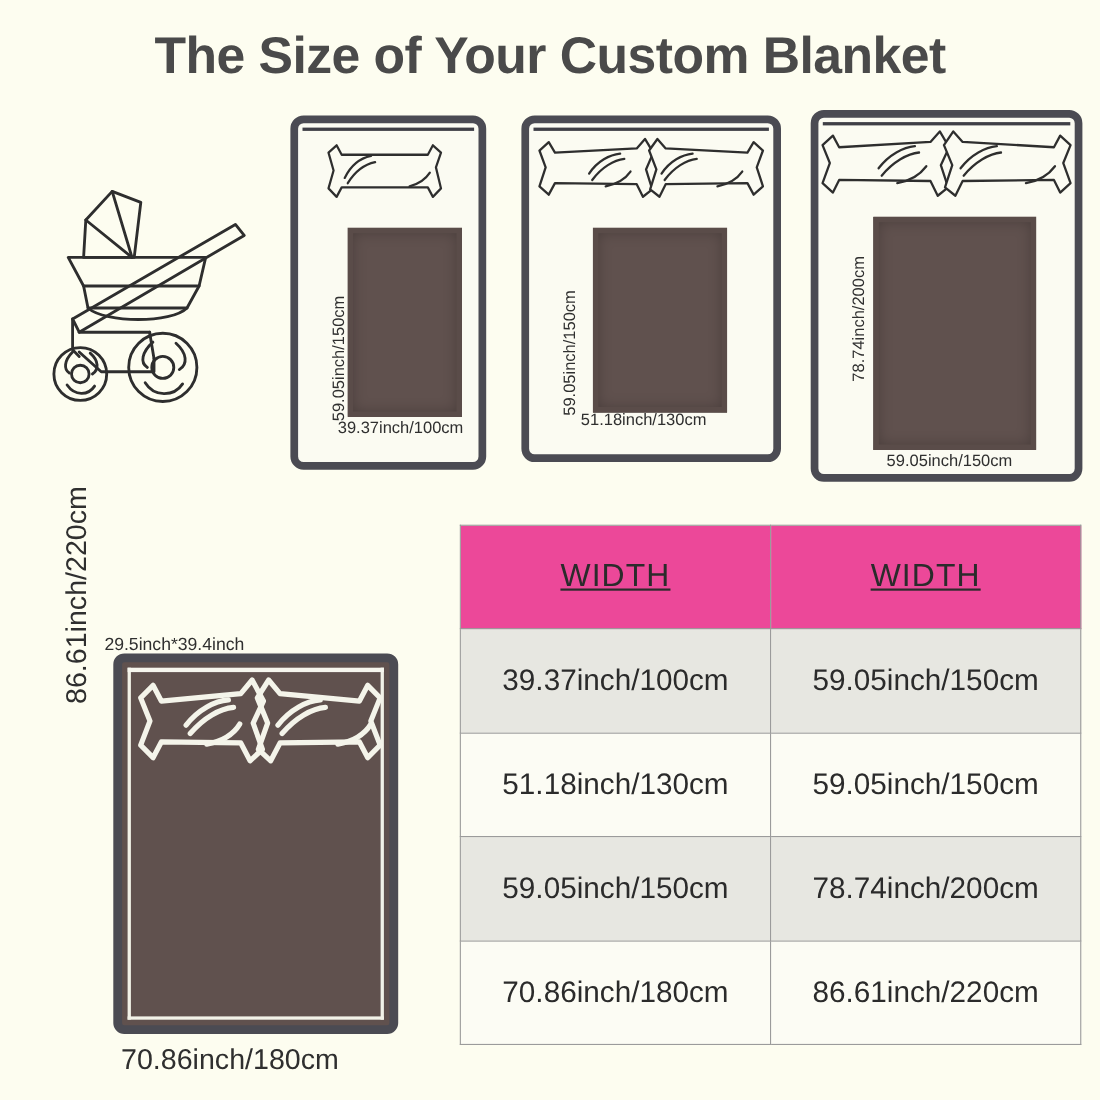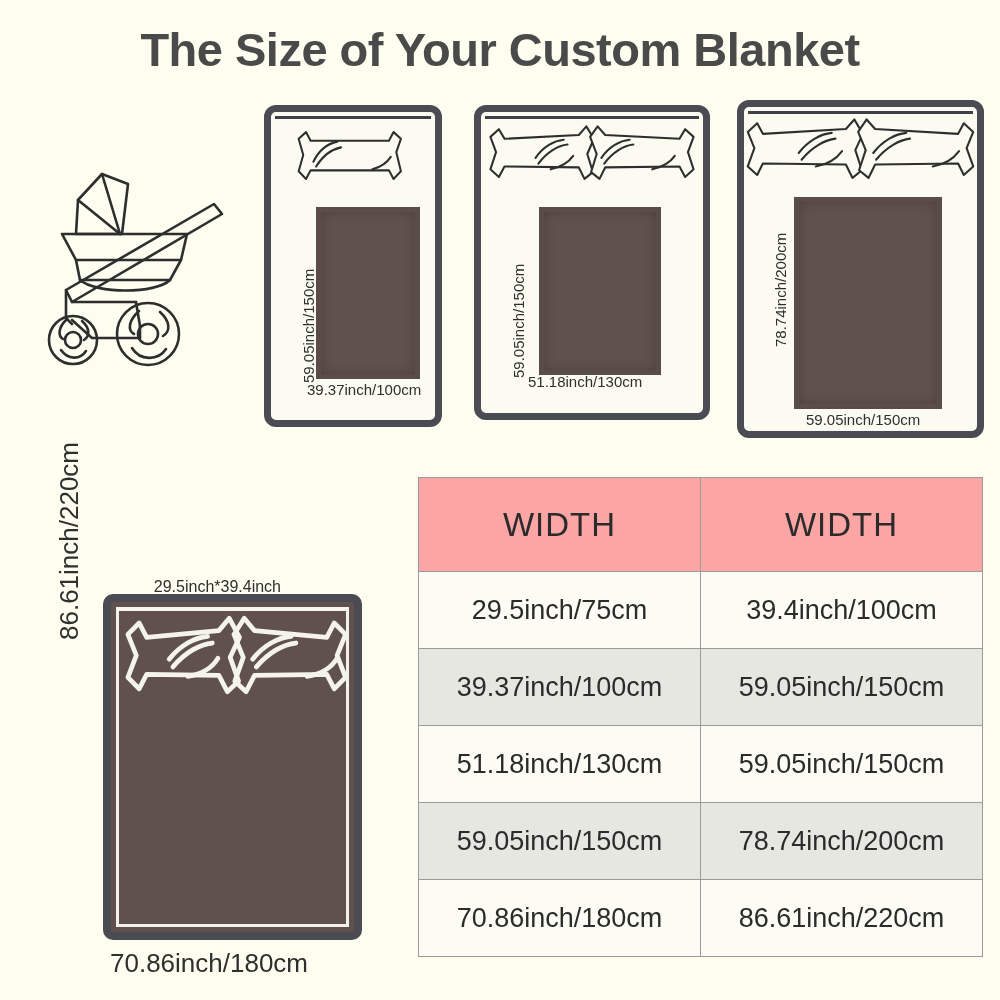--- a/index.html
+++ b/index.html
@@ -119,21 +119,21 @@
   }
 
   
   #stroller-block { position: absolute; left: 36px; top: 168px; width: 210px; height: 262px; }
   #stroller-svg { position: absolute; left: 0; top: 0; width: 200px; height: 210px; }
   #stroller-label {
     position: absolute;
     left: 0;
     top: 410px;
     width: 245px;
-    text-align: right;
+    text-align: center;
     font-size: 16px;
     color: #2f2f2f;
     white-space: nowrap;
   }
 
   
   #size-table {
     position: absolute;
     left: 418px;
     top: 477px;
@@ -145,23 +145,24 @@
   }
   #size-table td, #size-table th {
     border: 1px solid #9b9b9b;
     padding: 0;
     text-align: center;
     font-weight: normal;
     color: #2b2b2b;
   }
   #size-table thead th {
     height: 93px;
-    font-size: 33px;
+    font-size: 29px;
     letter-spacing: 1px;
-    background: #fca5a5;
+    background: #ec4899;
+    text-decoration: underline;
   }
   #size-table tbody td {
     height: 76px;
     font-size: 27px;
     background: #fcfcf4;
   }
   #size-table tbody tr.shaded td {
     background: #e7e7e1;
   }
   #size-table col.c1 { width: 282px; }
@@ -288,24 +289,20 @@
         <col class="c1">
         <col class="c2">
       </colgroup>
     <thead>
       <tr>
         <th>WIDTH</th>
         <th>WIDTH</th>
       </tr>
     </thead>
     <tbody id="table-body">
-        <tr>
-          <td>29.5inch/75cm</td>
-          <td>39.4inch/100cm</td>
-        </tr>
         <tr class="shaded">
           <td>39.37inch/100cm</td>
           <td>59.05inch/150cm</td>
         </tr>
         <tr>
           <td>51.18inch/130cm</td>
           <td>59.05inch/150cm</td>
         </tr>
         <tr class="shaded">
           <td>59.05inch/150cm</td>

